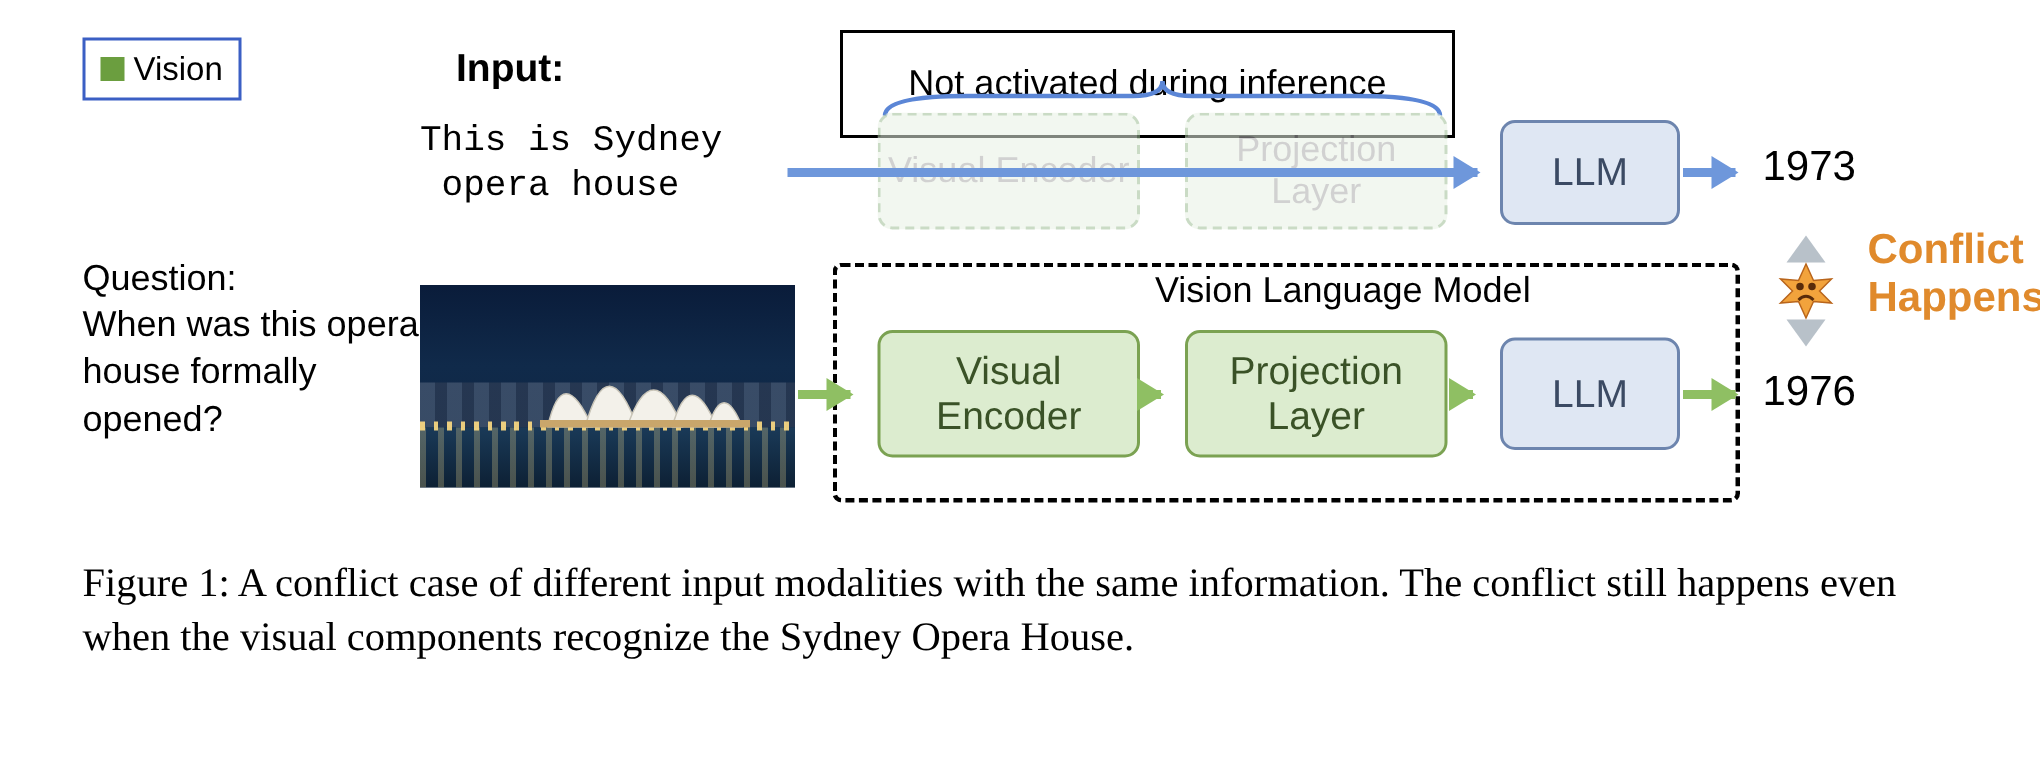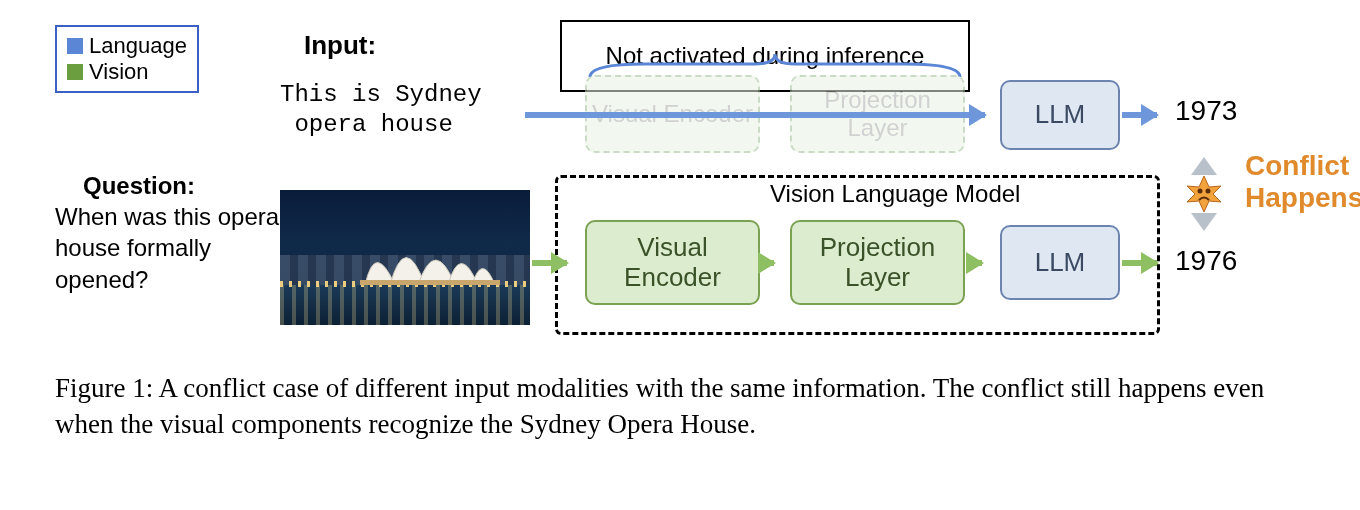--- a/index.html
+++ b/index.html
@@ -33,21 +33,21 @@
     margin-left: 24px;
   }
   .question {
     position: absolute;
     top: 170px;
     left: 55px;
     width: 225px;
     font-size: 24px;
     line-height: 1.3;
   }
-  .question b { font-weight: bold; margin-left: 28px; }
+  .question b { font-weight: normal; }
   .input-text {
     position: absolute;
     top: 80px;
     left: 280px;
     font-family: "Courier New", Courier, monospace;
     font-size: 24px;
     line-height: 1.25;
     white-space: pre;
   }
   .image-placeholder {
@@ -219,24 +219,20 @@
     right: 55px;
     font-family: "Times New Roman", Times, serif;
     font-size: 27px;
     line-height: 1.35;
   }
 </style>
 </head>
 <body>
 
 <div class="legend">
-  <div class="legend-row">
-    <span class="swatch sw-blue"></span>
-    <span>Language</span>
-  </div>
   <div class="legend-row">
     <span class="swatch sw-green"></span>
     <span>Vision</span>
   </div>
 </div>
 
 <div class="input-label">Input:</div>
 
 <div class="question">
   <b>Question:</b><br>

